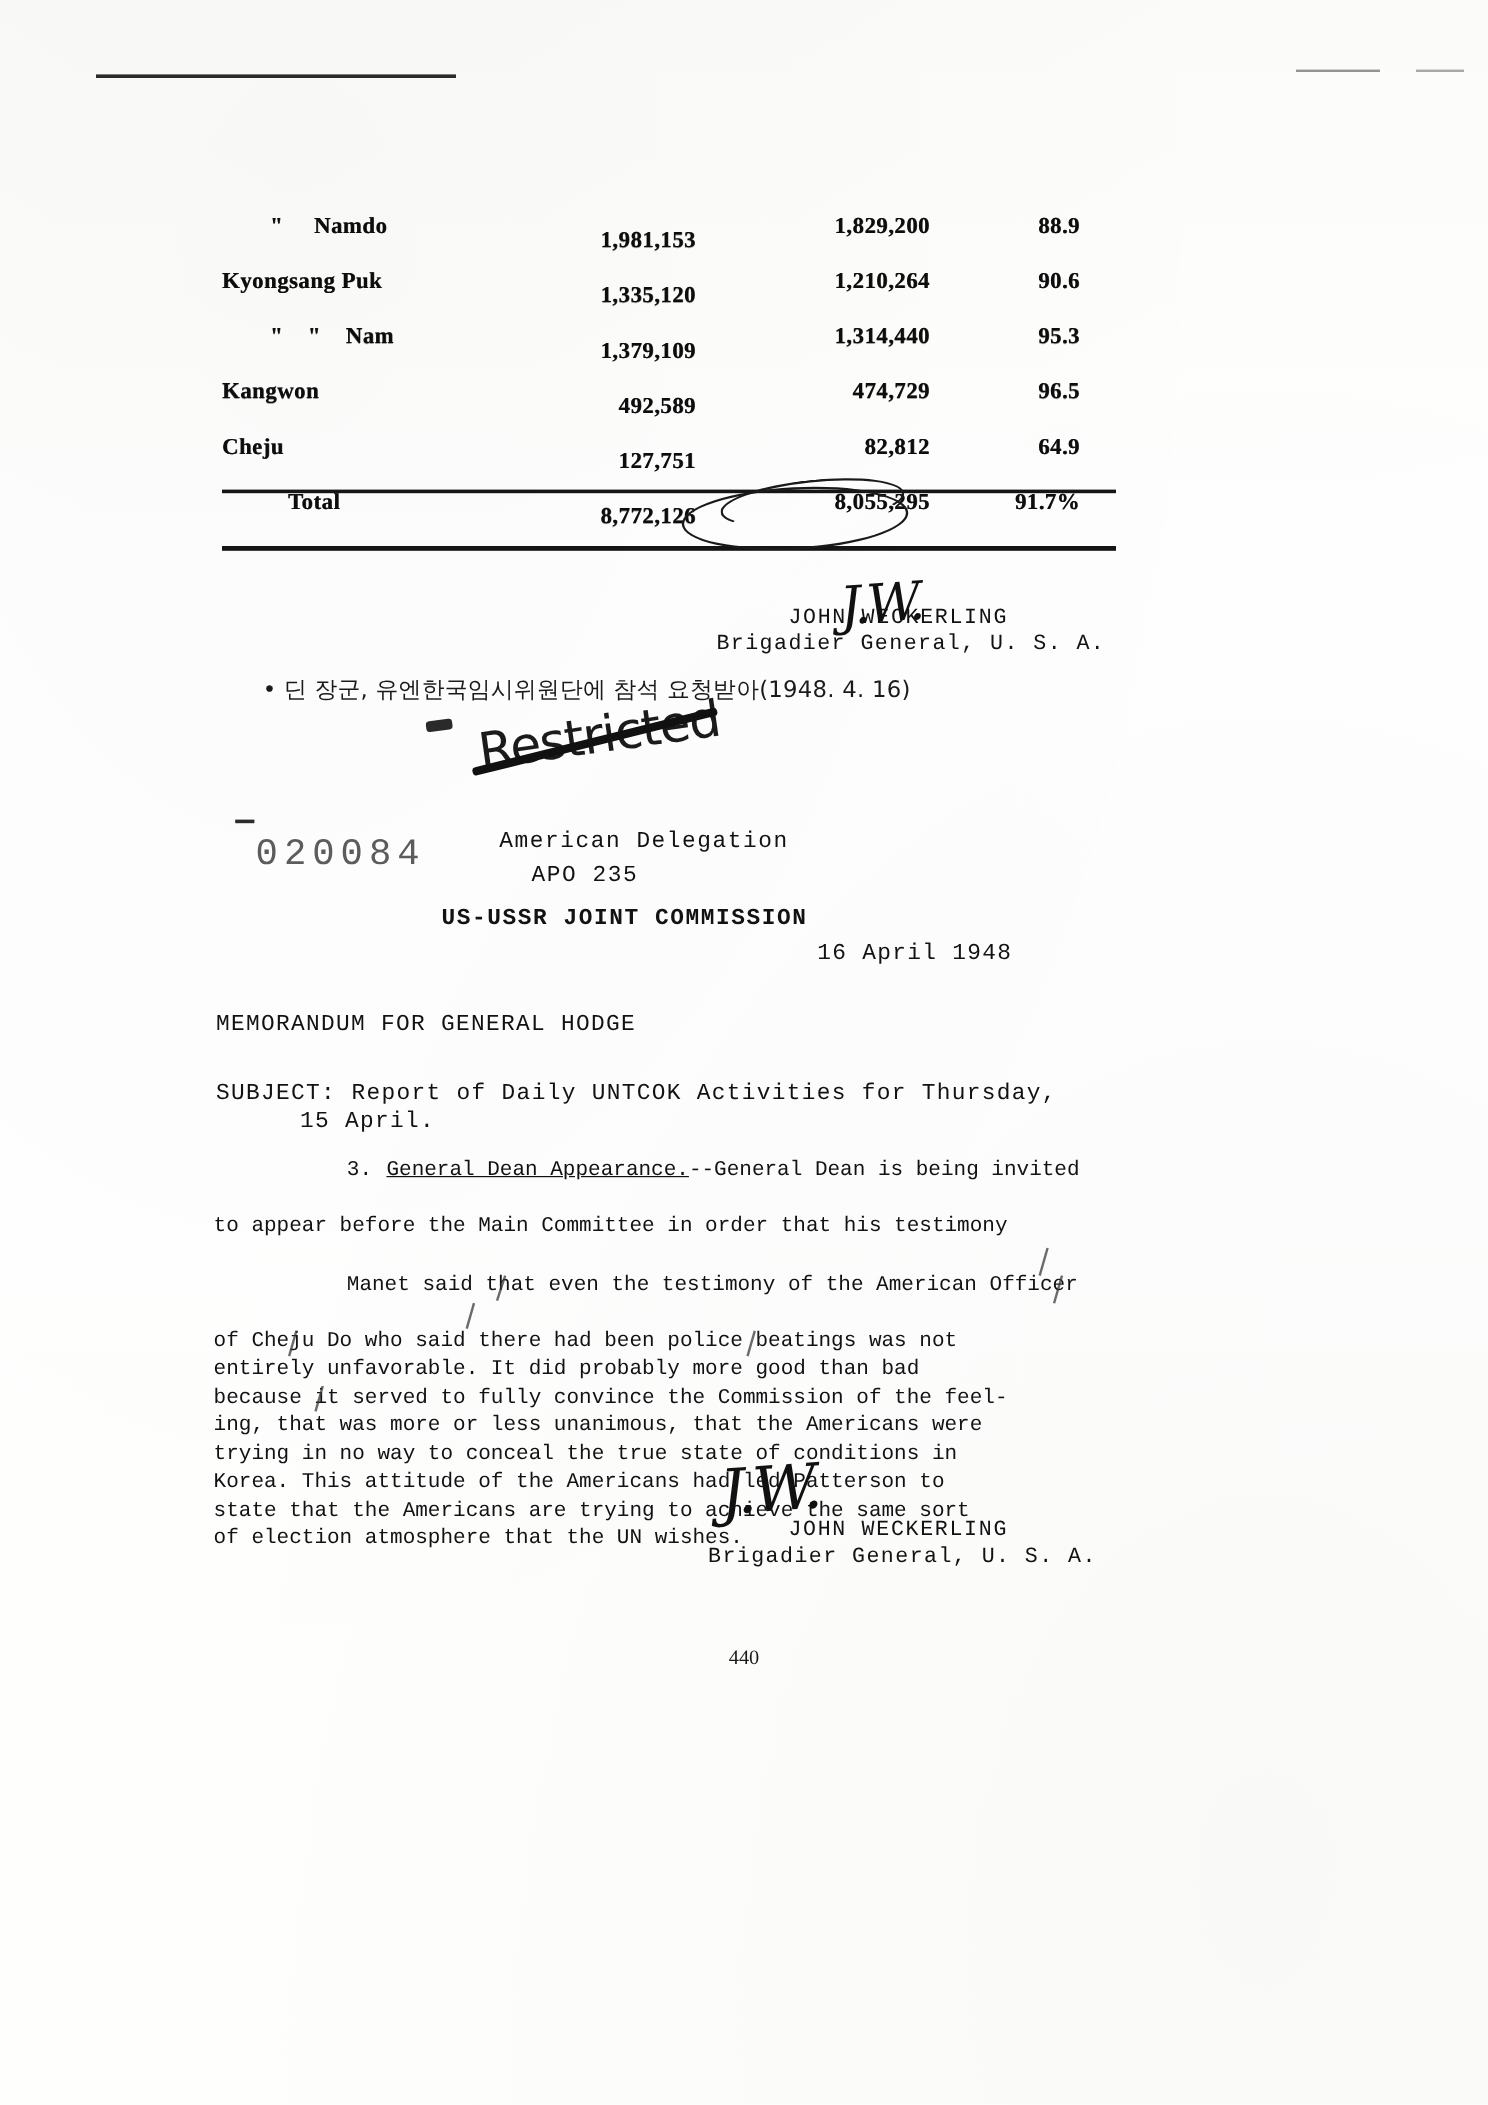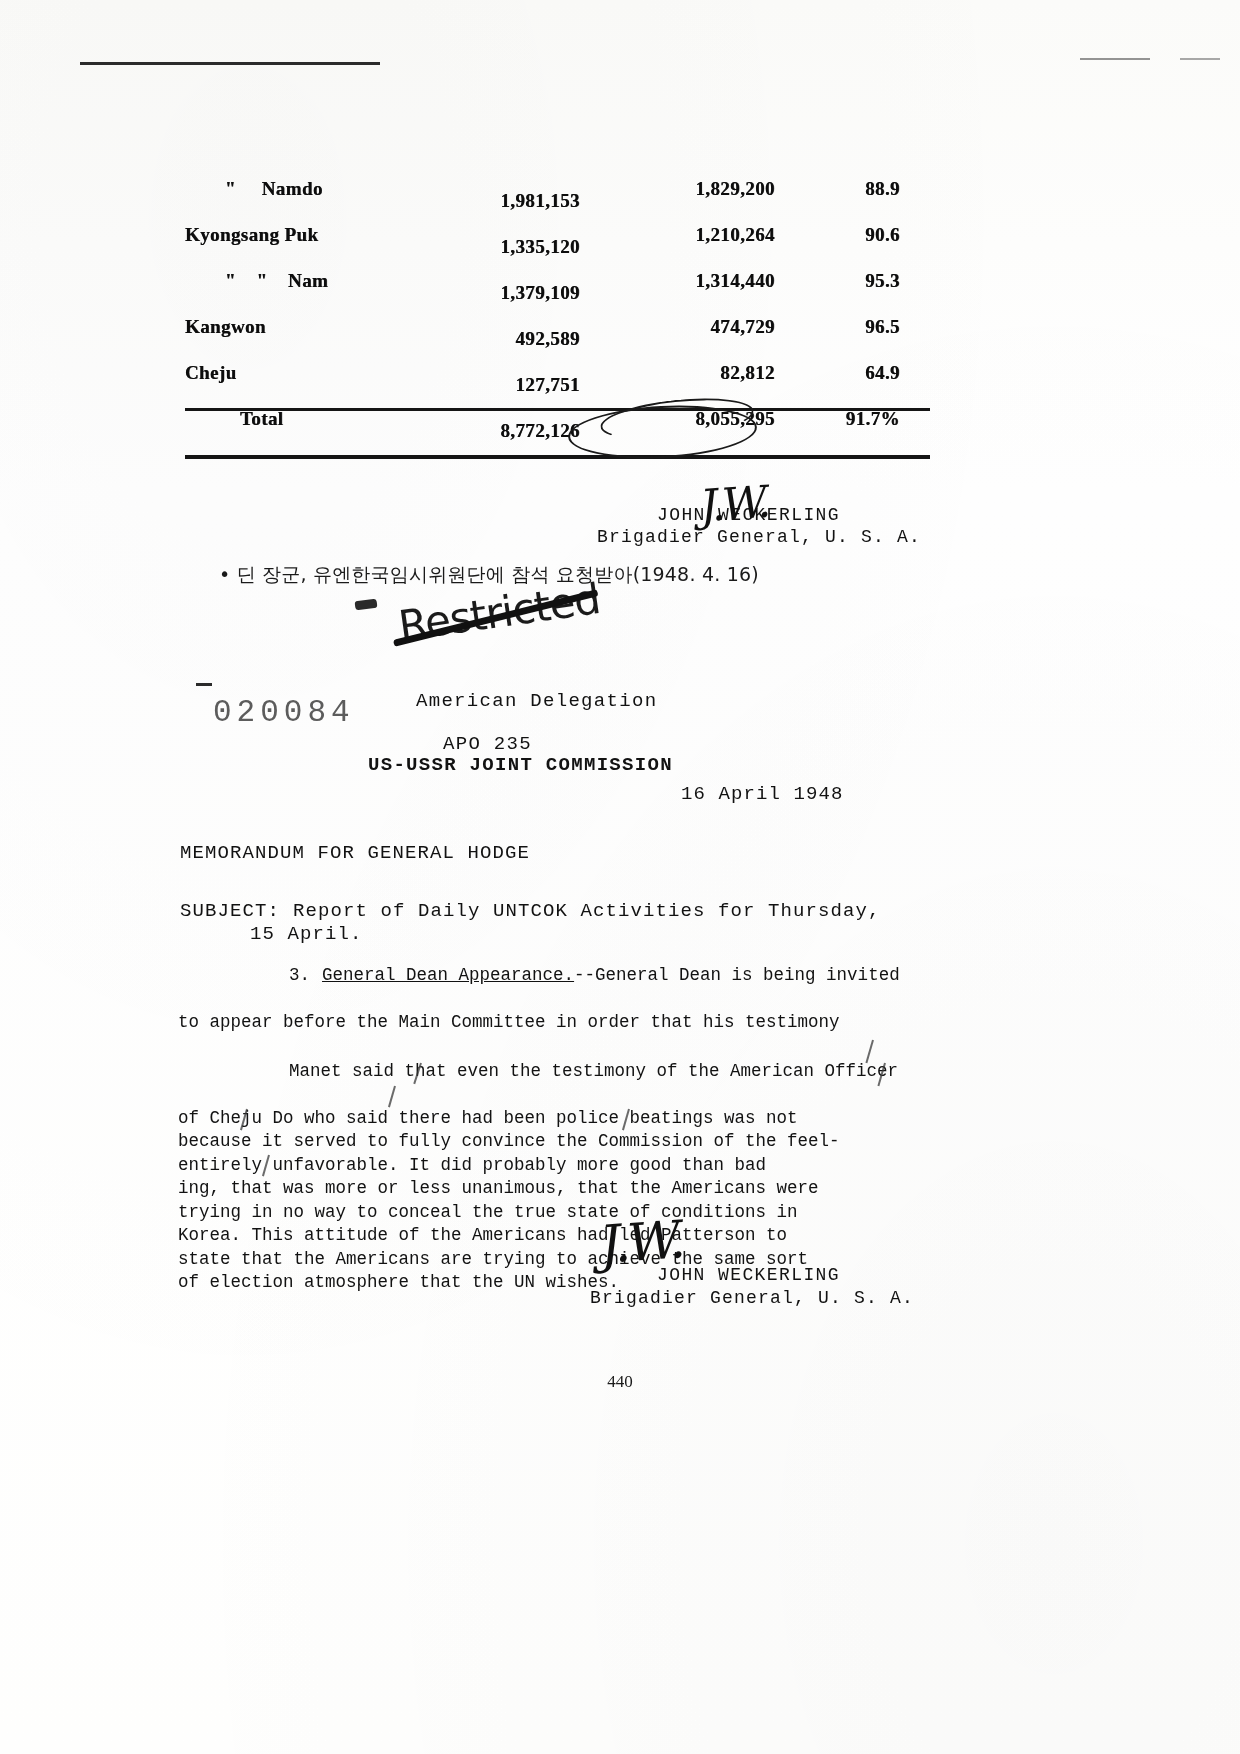--- a/index.html
+++ b/index.html
@@ -270,43 +270,43 @@
   <div id="restricted-stamp">
     <span class="word">Restricted</span>
     <span class="strike"></span>
   </div>
 
   <div class="edge-mark" style="left:196px; top:683px; width:16px; height:3px;"></div>
   <div id="doc-number">020084</div>
 
   <div class="blk" style="left:416px; top:690px; font-size:19px; letter-spacing:1.3px;">American Delegation</div>
   <div class="blk" style="left:368px; top:754px; font-size:19px; letter-spacing:1.3px; font-weight:bold;">US-USSR JOINT COMMISSION</div>
-  <div class="blk" style="left:443px; top:733px; font-size:19px; letter-spacing:1.3px;">APO 235</div>
+  <div class="blk" style="left:443px; top:718px; font-size:19px; letter-spacing:1.3px;">APO 235</div>
 
   <div class="blk" style="left:681px; top:783px; font-size:19px; letter-spacing:1.1px;">16 April 1948</div>
 
   <div class="blk" style="left:180px; top:842px; font-size:19px; letter-spacing:1.1px;">MEMORANDUM FOR GENERAL HODGE</div>
 
   <div class="blk" style="left:180px; top:900px; font-size:19px; letter-spacing:1.1px;">SUBJECT:</div>
   <div class="blk" style="left:293px; top:900px; font-size:19px; letter-spacing:1.1px;">Report of Daily UNTCOK Activities for Thursday,</div>
   <div class="blk" style="left:250px; top:923px; font-size:19px; letter-spacing:1.1px;">15 April.</div>
 
   <div id="body-text" style="top:940px;">
 
     <div class="ln">
       <span style="display:inline-block;width:48px;"></span><span>3.</span><span style="display:inline-block;width:12px;"></span><span class="u">General Dean Appearance.</span><span>--General Dean is being invited</span>
     </div>
     <div class="ln">to appear before the Main Committee in order that his testimony</div>
 
     <div class="ln" style="margin-top:2px;">
       <span style="display:inline-block;width:48px;"></span><span>Manet said that even the testimony of the American Officer</span>
     </div>
     <div class="ln">of Cheju Do who said there had been police beatings was not</div>
+    <div class="ln">entirely unfavorable. It did probably more good than bad</div>
     <div class="ln">because it served to fully convince the Commission of the feel-</div>
-    <div class="ln">entirely unfavorable. It did probably more good than bad</div>
     <div class="ln">ing, that was more or less unanimous, that the Americans were</div>
     <div class="ln">trying in no way to conceal the true state of conditions in</div>
     <div class="ln">Korea. This attitude of the Americans had led Patterson to</div>
     <div class="ln">state that the Americans are trying to achieve the same sort</div>
     <div class="ln">of election atmosphere that the UN wishes.</div>
   </div>
 
   <div class="pencil-slash" style="left:420px; top:1063px; height:22px; transform:rotate(18deg);"></div>
   <div class="pencil-slash" style="left:872px; top:1040px; height:24px; transform:rotate(16deg);"></div>
   <div class="pencil-slash" style="left:884px; top:1063px; height:24px; transform:rotate(16deg);"></div>

